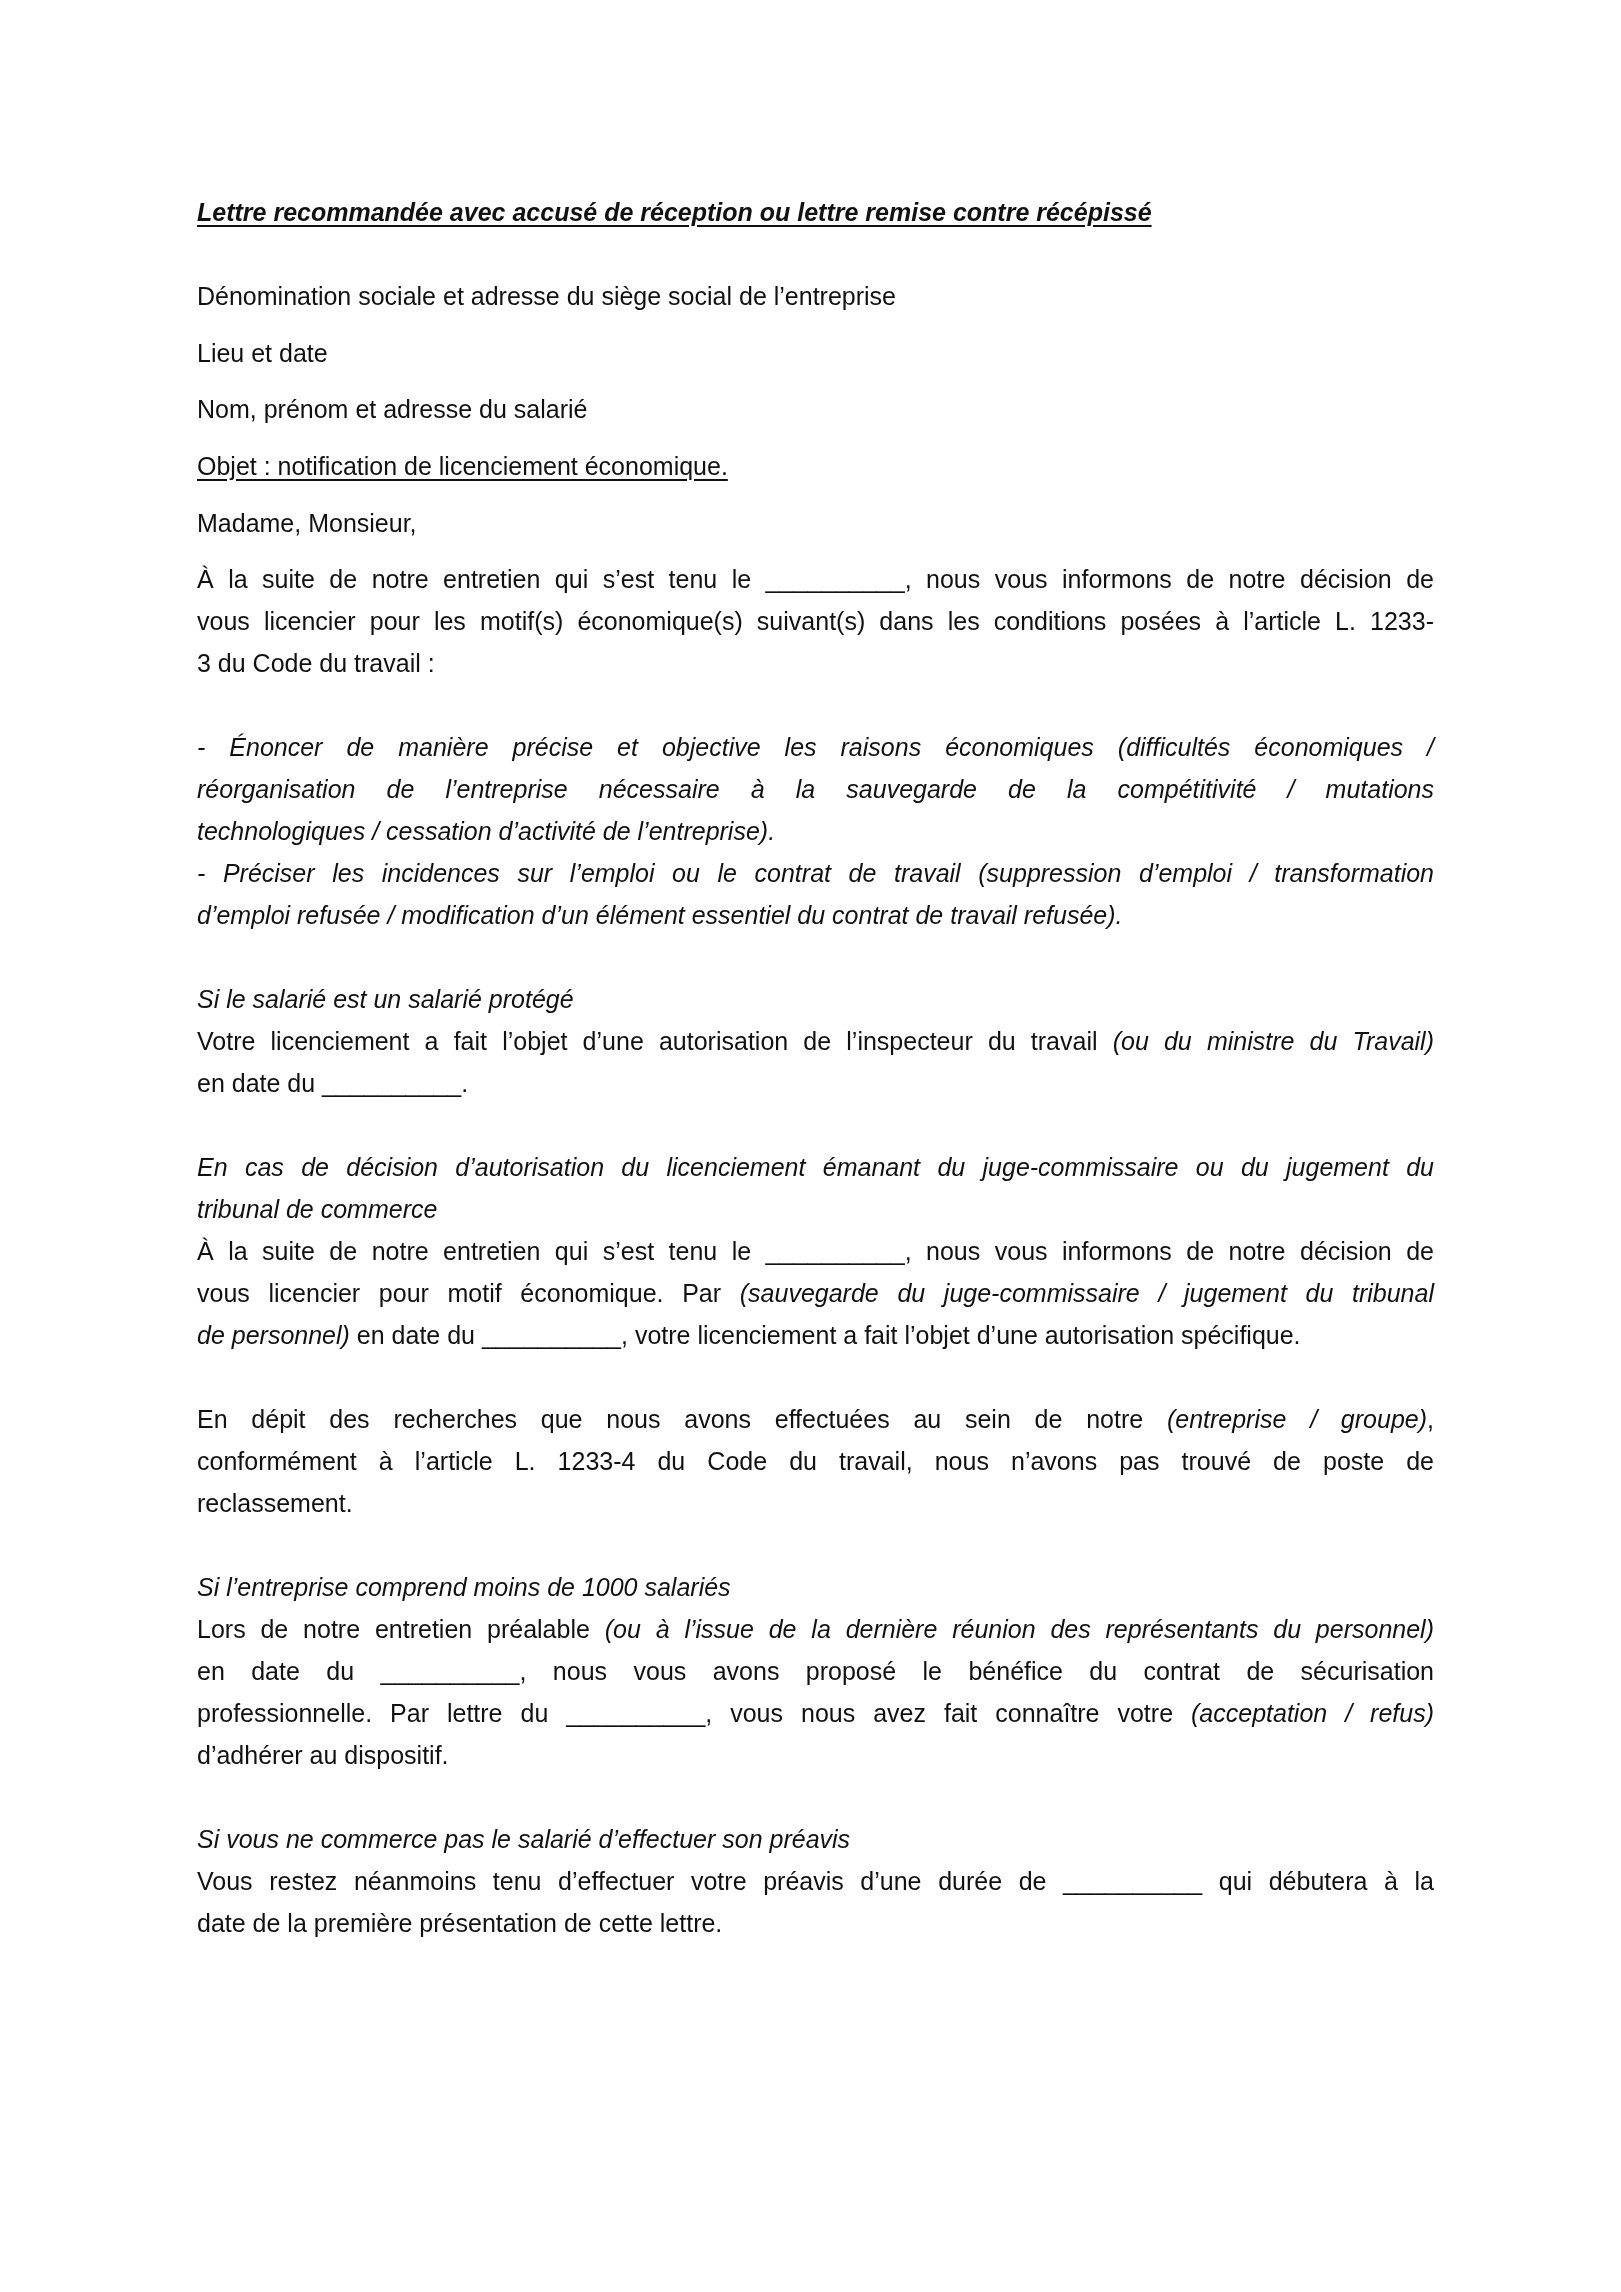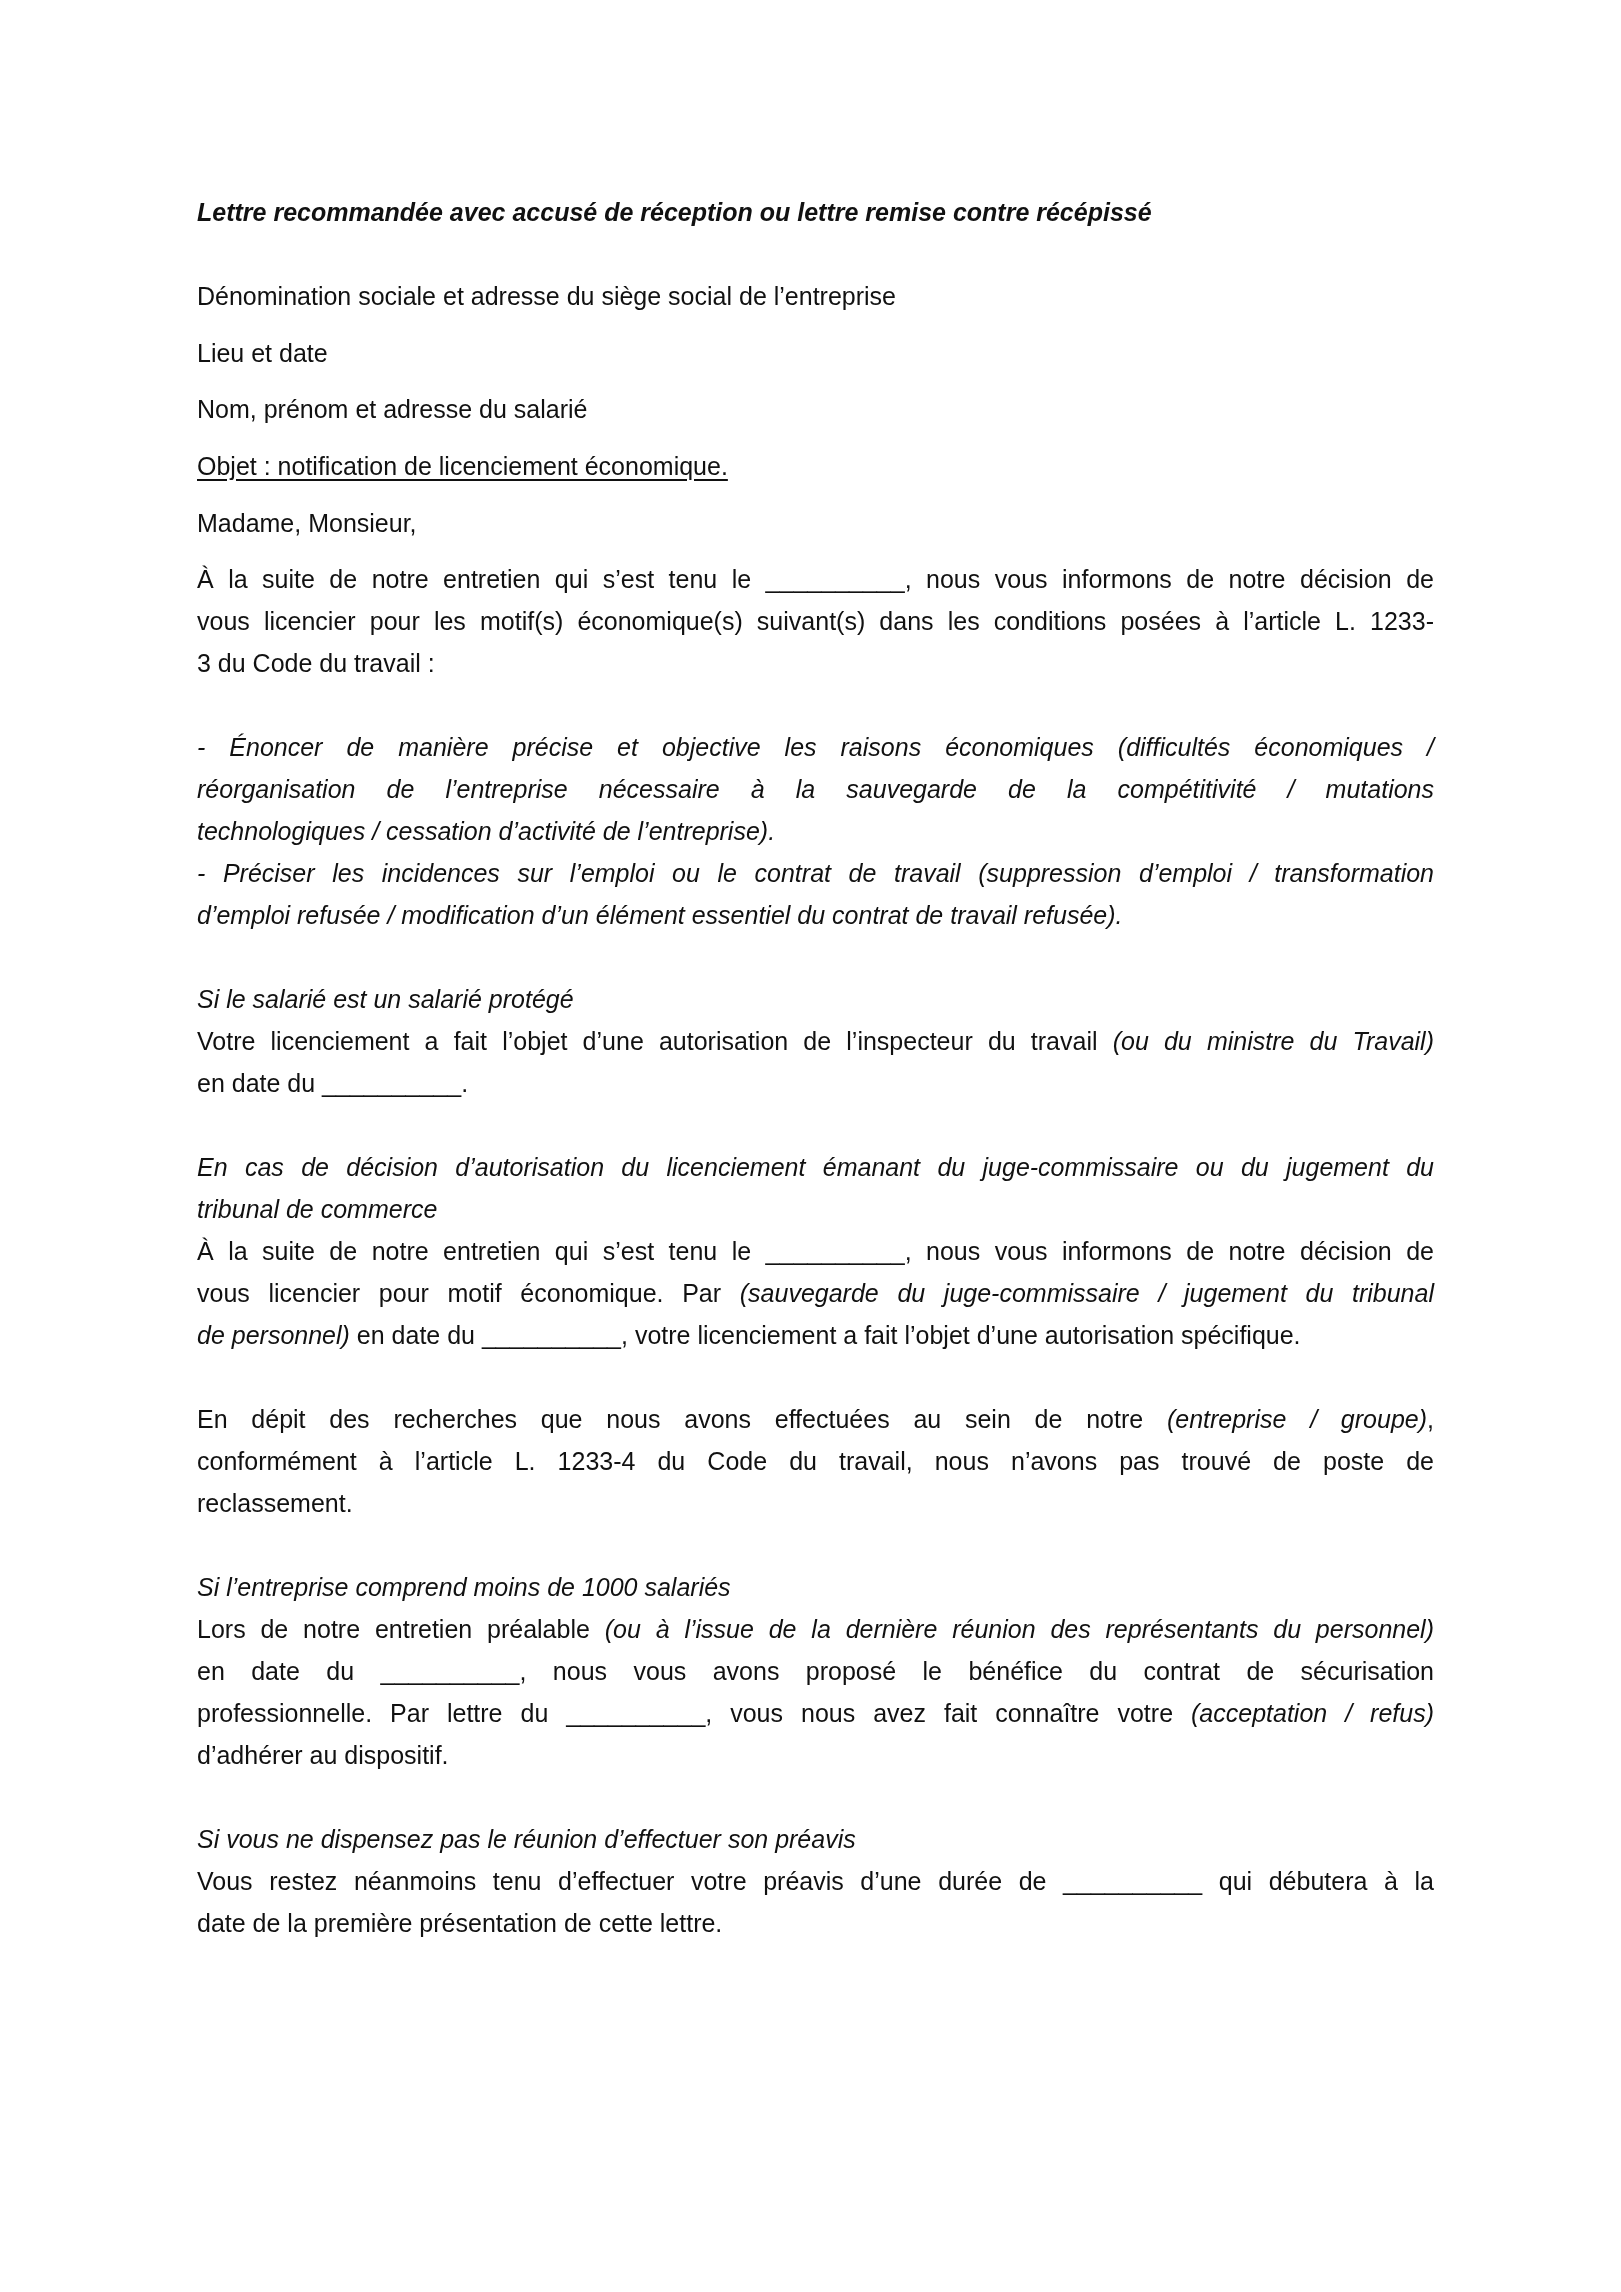--- a/index.html
+++ b/index.html
@@ -6,21 +6,21 @@
   body { width: 1621px; height: 2293px; position: relative; overflow: hidden; }
   .page {
     position: absolute; left: 197px; top: 191px; width: 1237px;
     font-family: "Liberation Sans", sans-serif;
     font-size: 25px; color: #111111; line-height: 42px;
   }
   .line { white-space: nowrap; }
   .just { text-align: justify; text-align-last: justify; }
   .i { font-style: italic; }
   .u { text-decoration: underline; text-underline-offset: 3.9px; text-align: right; }
-  .title { font-weight: bold; font-style: italic; text-underline-offset: 3.9px; }
+  .title { font-weight: bold; font-style: italic; text-decoration: underline; text-underline-offset: 3.9px; }
   .gap1 { margin-top: 43px; }
 </style>
 </head>
 <body>
 
 <div class="page">
 
   <div class="line title">Lettre recommandée avec accusé de réception ou lettre remise contre récépissé</div>
 
   <div class="line gap1" style="margin-top:42px">Dénomination sociale et adresse du siège social de l’entreprise</div>
@@ -83,19 +83,19 @@
       <span>Lors de notre entretien préalable </span><span class="i">(ou à l’issue de la dernière réunion des représentants du personnel)</span>
     </div>
     <div class="just">en date du __________, nous vous avons proposé le bénéfice du contrat de sécurisation</div>
     <div class="just">
       <span>professionnelle. Par lettre du __________, vous nous avez fait connaître votre </span><span class="i">(acceptation / refus)</span>
     </div>
     <div class="line">d’adhérer au dispositif.</div>
   </div>
 
   <div style="margin-top:42px">
-    <div class="line i">Si vous ne dispensez pas le réunion d’effectuer son préavis</div>
+    <div class="line i">Si vous ne commerce pas le salarié d’effectuer son préavis</div>
     <div class="just">Vous restez néanmoins tenu d’effectuer votre préavis d’une durée de __________ qui débutera à la</div>
     <div class="line">date de la première présentation de cette lettre.</div>
   </div>
 
 </div>
 
 
 </body></html>

